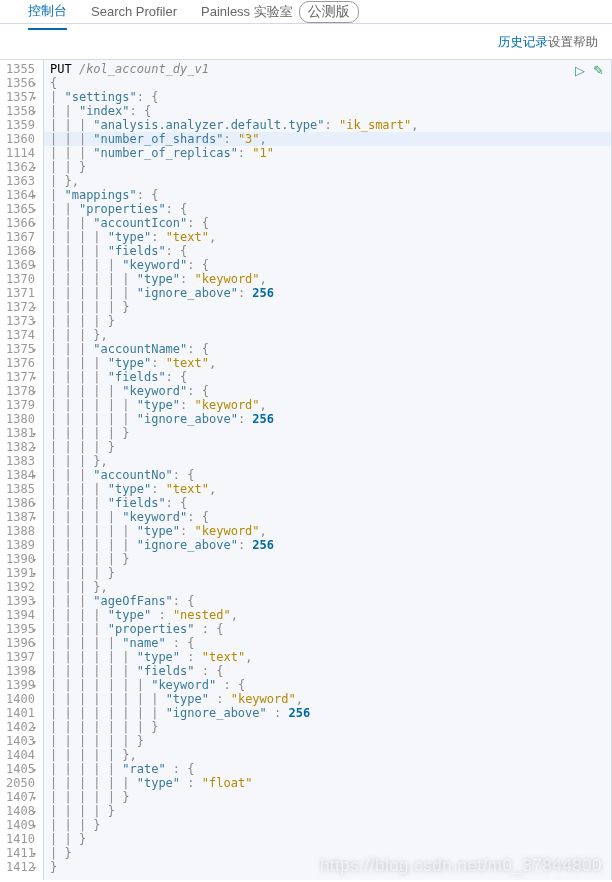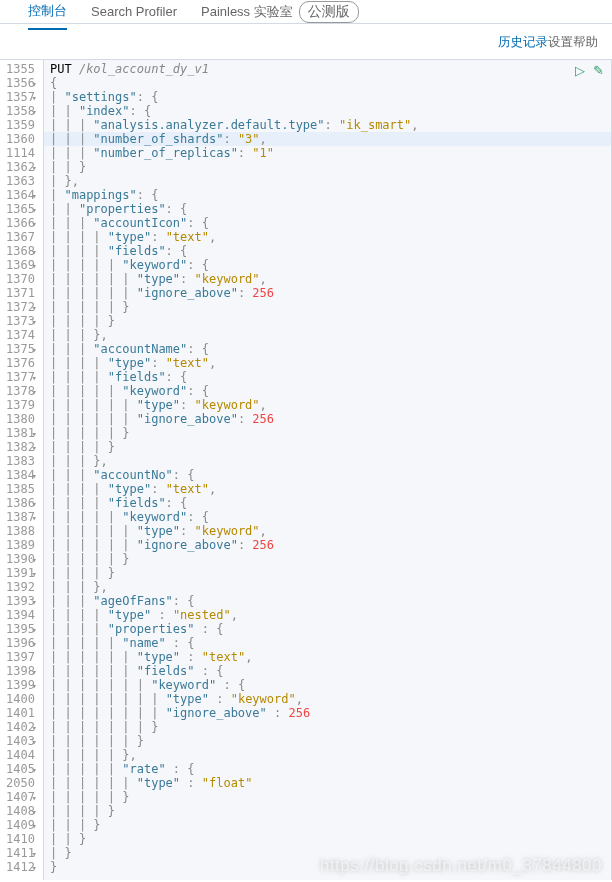--- a/index.html
+++ b/index.html
@@ -16,21 +16,21 @@
 .gutter { text-align: right; color: #999; user-select: none; padding: 2px 8px 2px 4px; background: #fff; border-right: 1px solid #d3dae6; min-width: 44px; }
 .gutter-line { height: 14px; position: relative; }
 .fold { position: absolute; right: -2px; top: 1px; width: 8px; height: 8px; color: #999; font-size: 9px; }
 .code { flex: 1; padding: 2px 0 2px 6px; position: relative; }
 .code-line { height: 14px; white-space: pre; }
 .code-line.hl { background: #e6effa; margin-left: -6px; padding-left: 6px; }
 .m-put { color: #000000; font-weight: 500; }
 .path { color: #888; font-style: italic; }
 .key { color: #3a7a99; }
 .str { color: #b58900; }
-.num { color: #ef4444; }
+.num { color: #0369a1; font-weight: bold; }
 .punct { color: #888; }
 .action-icons { position: absolute; right: 8px; top: 3px; display: flex; gap: 8px; color: #2e9f68; }
 .action-icons span { cursor: pointer; }
 .watermark { position: absolute; right: 10px; bottom: 4px; color: rgba(255,255,255,0.55); font-size: 17px; text-shadow: 0 0 4px rgba(120,120,120,0.5); pointer-events: none; letter-spacing: 0.5px; }
 .right-edge { position: absolute; right: 0; top: 0; bottom: 0; width: 1px; background: #d3dae6; }
 </style>
 </head>
 <body>
 
 <div class="top-tabs">

